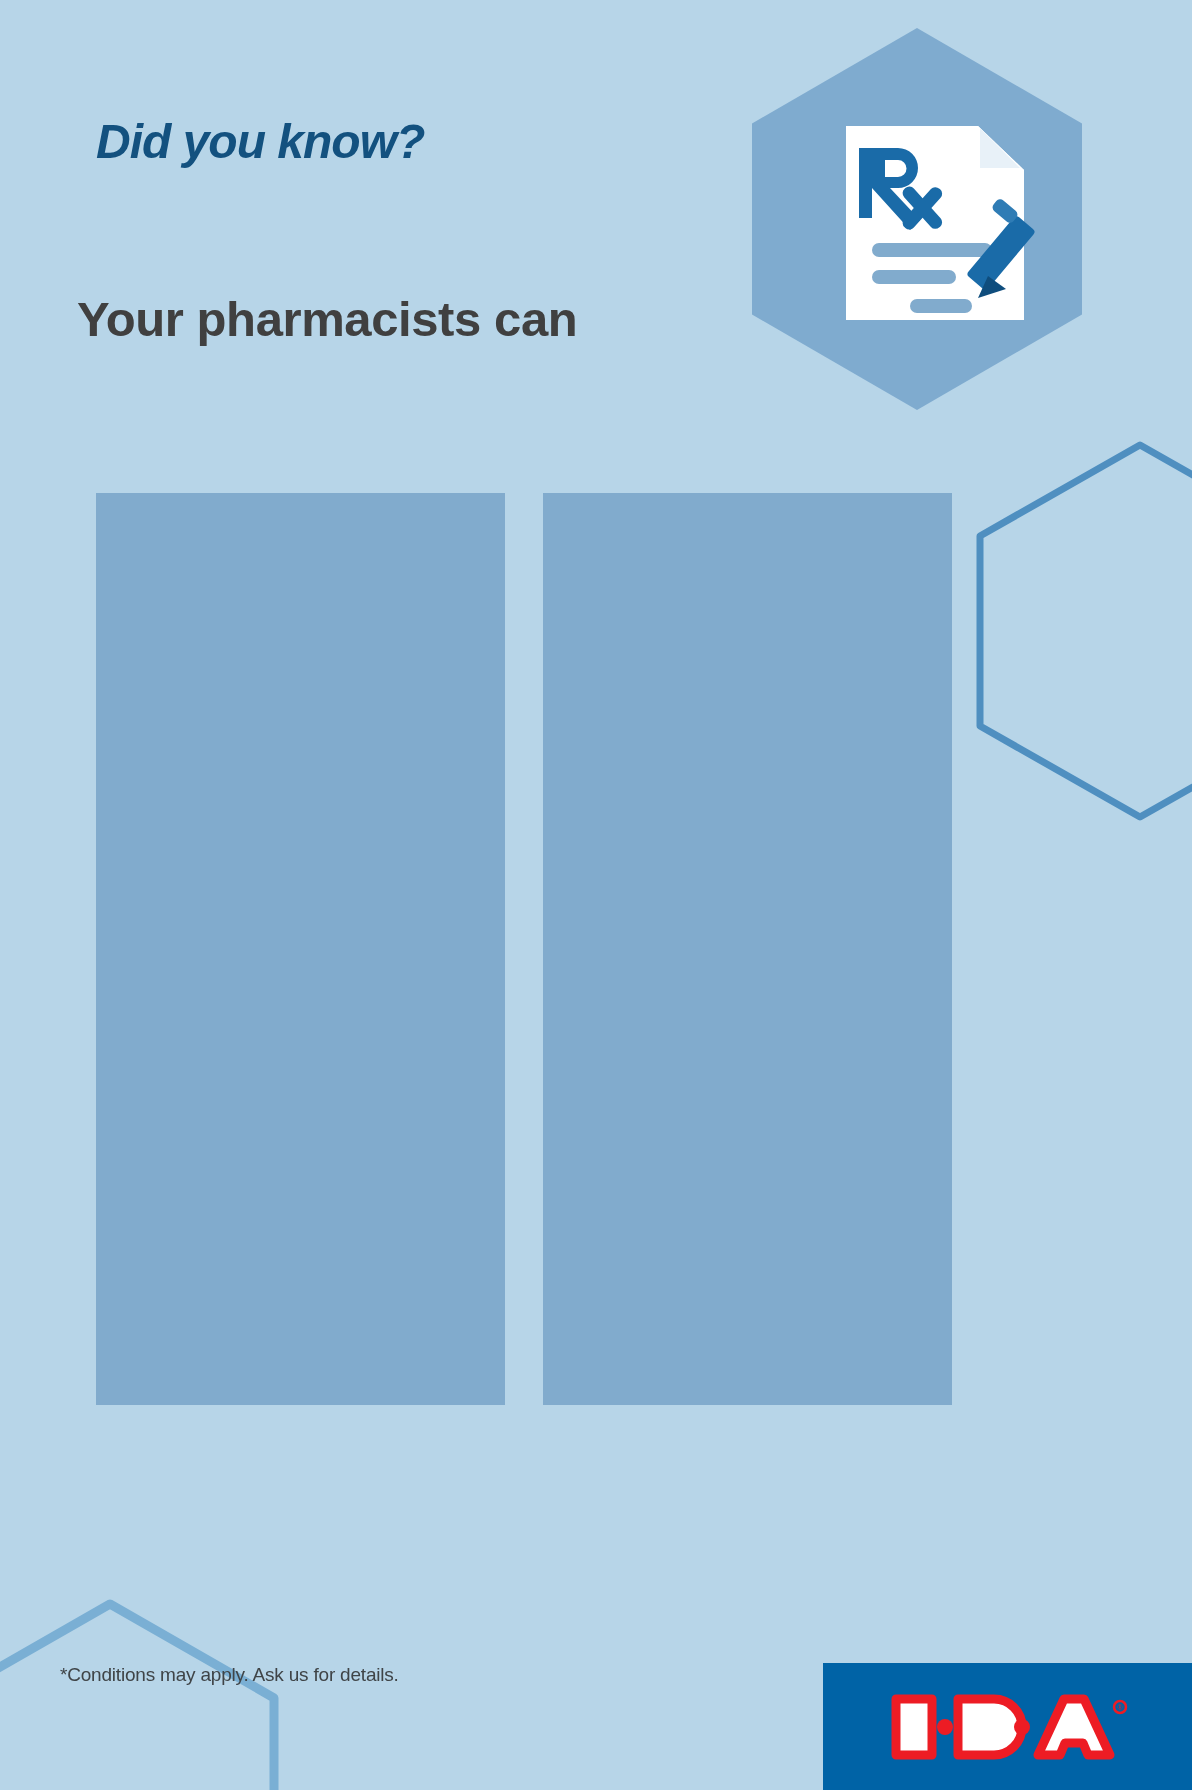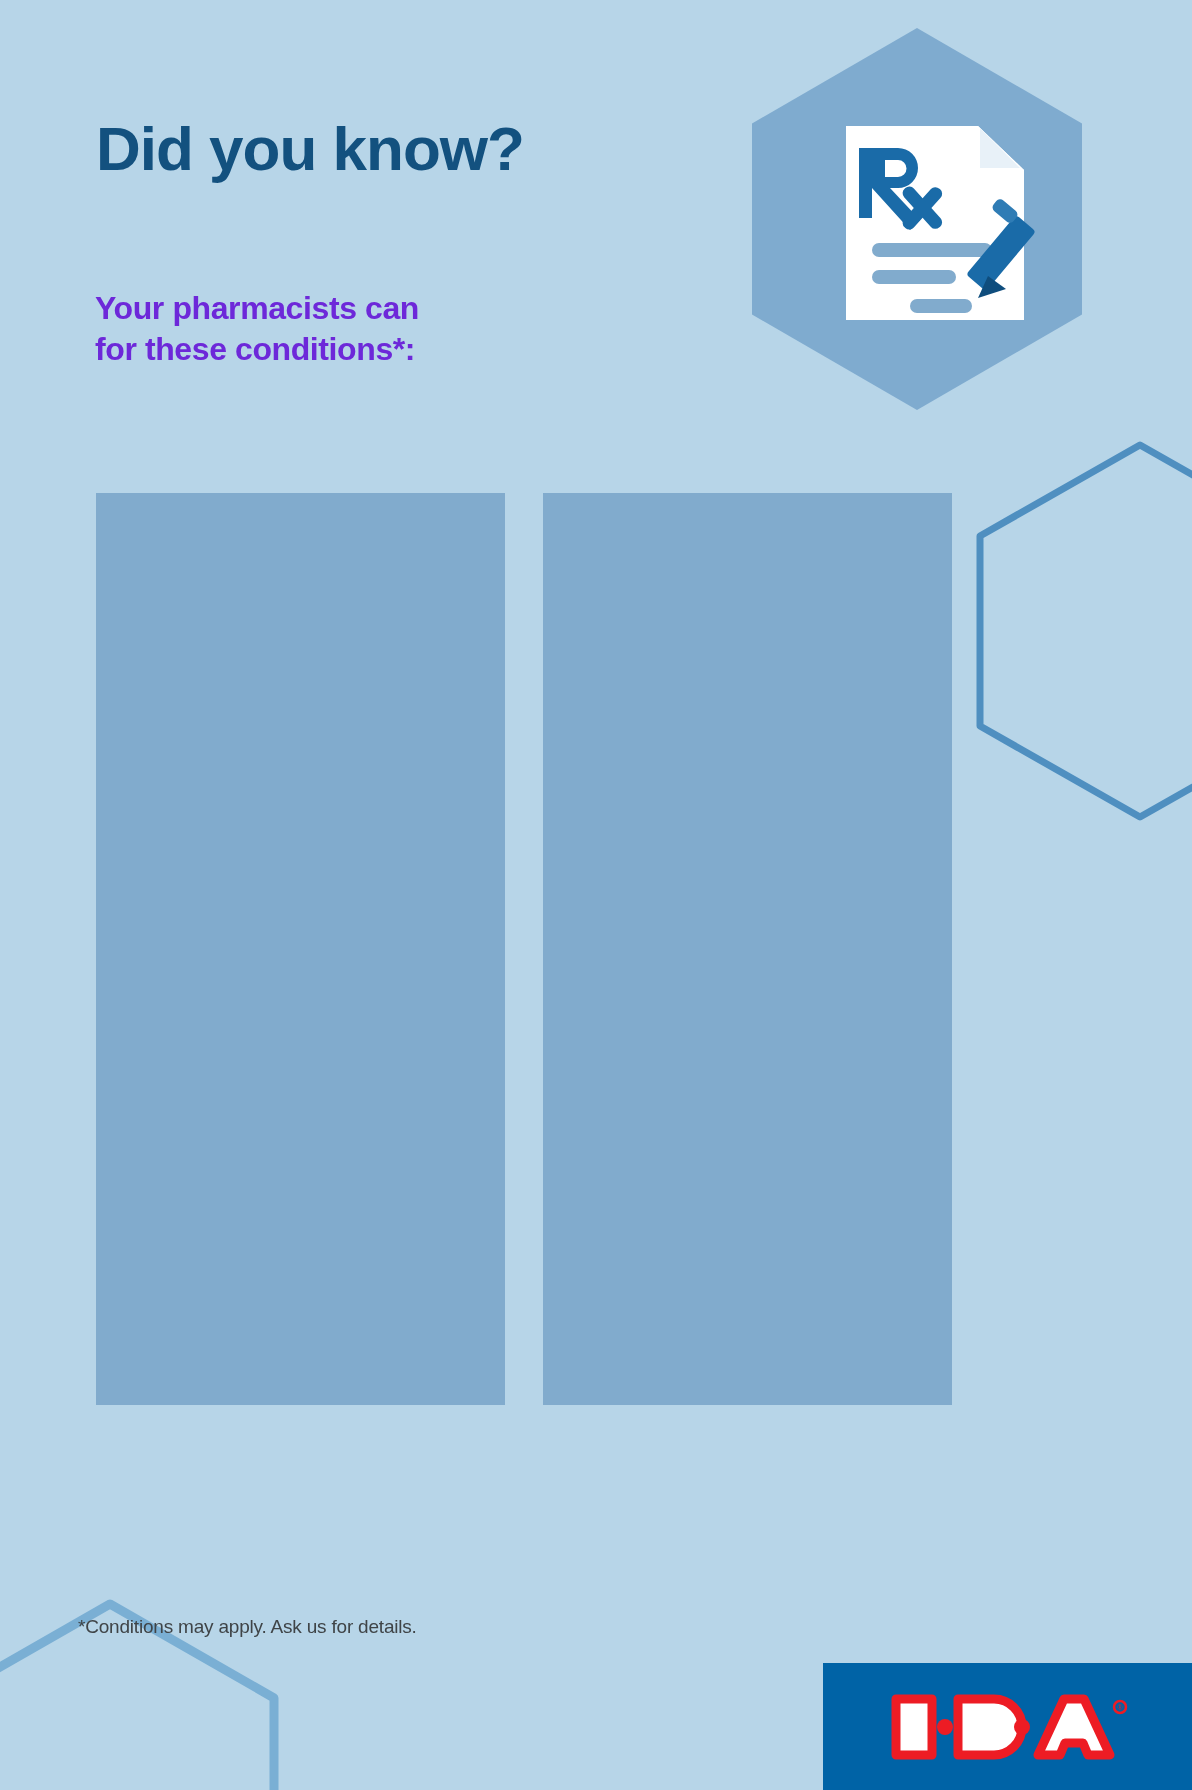--- a/index.html
+++ b/index.html
@@ -24,46 +24,46 @@
     left:975px; top:440px; width:330px; height:382px;
     border:0; 
   }
   .hex-outline-right svg { display:block; }
   .hex-outline-bottom { left:-60px; top:1598px; width:340px; height:330px; }
   .hex-outline-bottom svg { display:block; }
 
   
   .headline {
     position:absolute; left:96px; top:118px;
-    font-size:62px; font-weight:bold; color:#13517f;
-    letter-spacing:-1px; line-height:1;
+    font-size:48px; font-weight:bold; color:#13517f;
+    letter-spacing:-1px; line-height:1;font-style:italic;
   }
 
   
   .subheading {
-    position:absolute; left:95px; top:288px;
-    font-size:32px; font-weight:bold; color:#6d28d9;
+    position:absolute; left:77px; top:288px;
+    font-size:49px; font-weight:bold; color:#404040;
     line-height:1.28; letter-spacing:-0.4px;
   }
   .subheading div { white-space:nowrap; }
 
   
   .panel {
     position:absolute; background:#81abcd;
   }
   .panel-left  { left:96px;  top:493px; width:409px; height:912px; }
   .panel-right { left:543px; top:493px; width:409px; height:912px; }
 
   
   .rx-icon { position:absolute; left:838px; top:118px; width:200px; height:210px; }
 
   
   .footnote {
-    position:absolute; left:60px; top:1616px;
-    font-size:19px; color:#3f4447; letter-spacing:-0.2px;margin-left:18px;
+    position:absolute; left:60px; top:1664px;
+    font-size:19px; color:#3f4447; letter-spacing:-0.2px;
   }
 
   
   .logo-box {
     position:absolute; left:823px; top:1663px;
     width:369px; height:127px; background:#0063a6;
     display:flex; align-items:center; justify-content:center;
   }
   .logo-box svg { display:block; }
 </style>
@@ -110,21 +110,20 @@
         <path d="M140 180 L150 158 L168 171 Z" fill="#0f4d7d"></path>
         <rect x="154" y="86" width="26" height="14" rx="5" fill="#2f7cb5" transform="rotate(40 167 93)"></rect>
       </g>
     </svg>
   </div>
 
   <h1 class="headline">Did you know?</h1>
 
   <div class="subheading">
     <div>Your pharmacists can</div>
-    <div>for these conditions*:</div>
   </div>
 
   <div class="panel panel-left"></div>
   <div class="panel panel-right"></div>
 
   <div class="footnote">*Conditions may apply. Ask us for details.</div>
 
   <div class="logo-box">
     <svg width="240" height="72" viewBox="0 0 240 72">
       <g stroke="#ed1c24" stroke-width="9" fill="#ffffff" stroke-linejoin="round">

